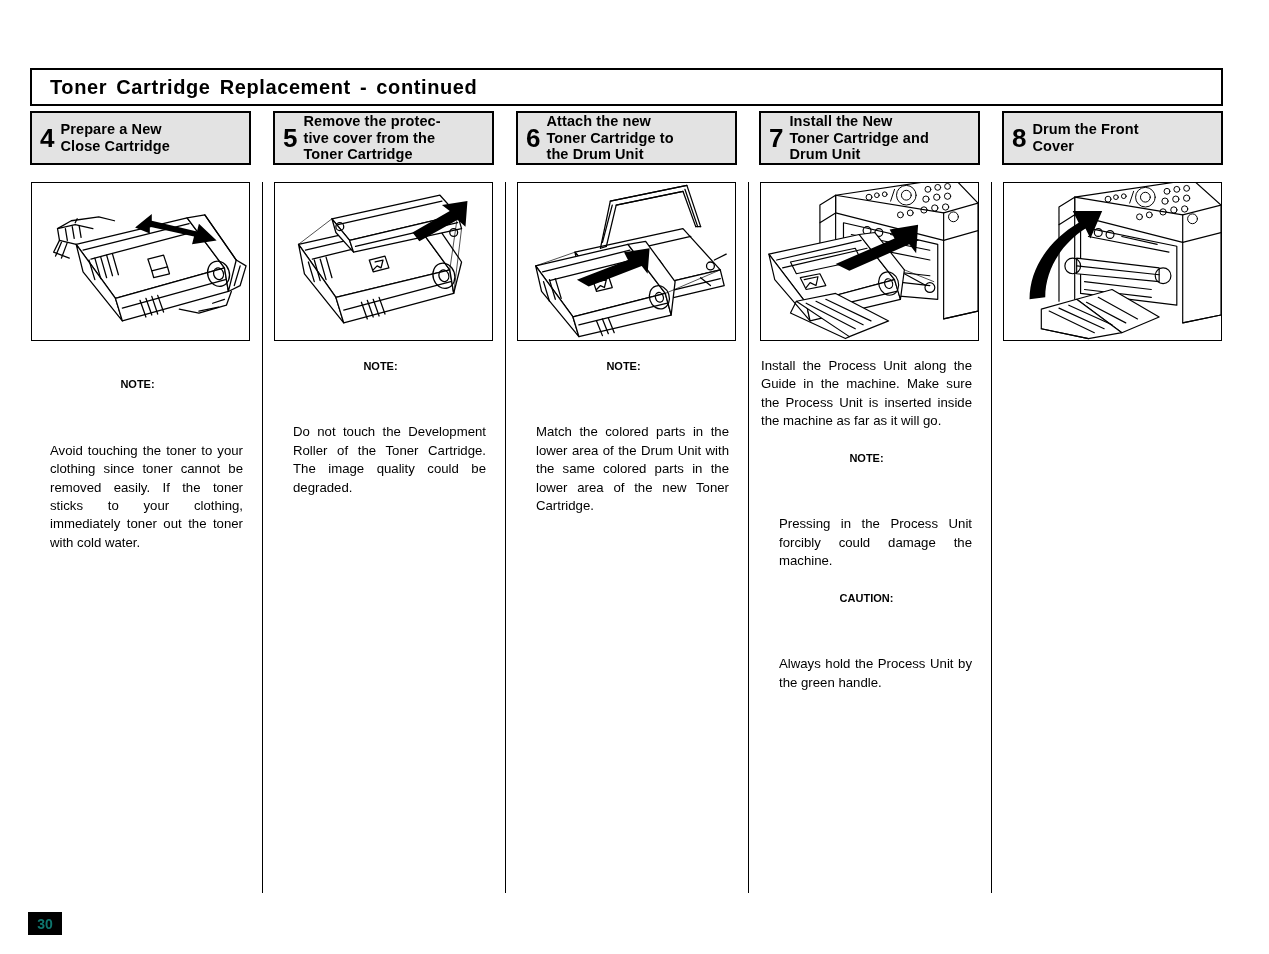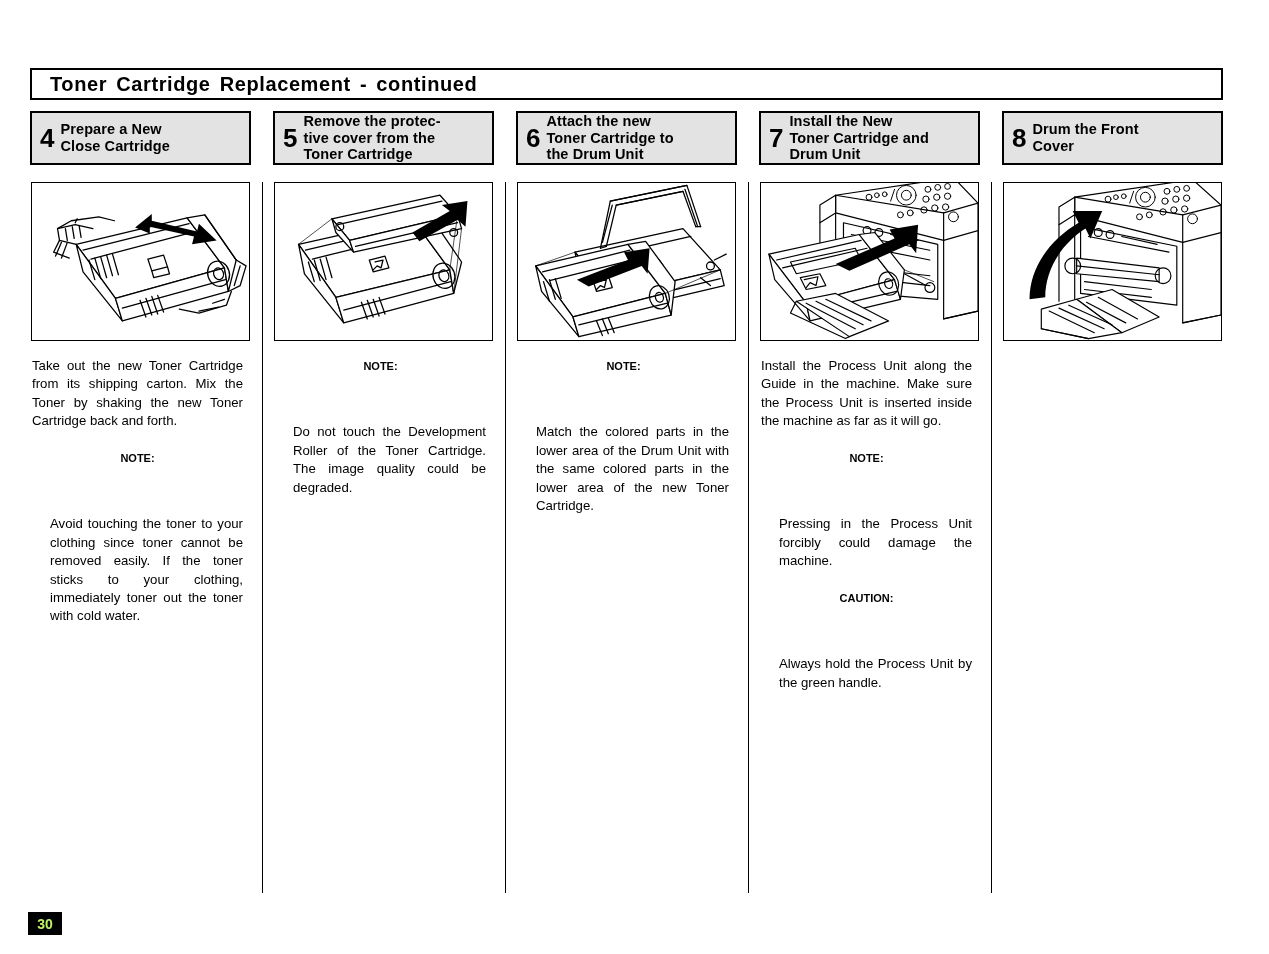--- a/index.html
+++ b/index.html
@@ -15,21 +15,21 @@
     color: #000000;
     overflow: hidden;
   }
 
   
   .page-title-bar {
     position: absolute;
     left: 30px;
     top: 68px;
     width: 1193px;
-    height: 32px;
+    height: 38px;
     border: 2px solid #000;
     box-sizing: border-box;
     background: #fff;
   }
   .page-title-text {
     position: absolute;
     left: 18px;
     top: 50%;
     transform: translateY(-50%);
     font-size: 20px;
@@ -133,21 +133,21 @@
   }
 
   
   .page-num-box {
     position: absolute;
     left: 28px;
     top: 912px;
     width: 34px;
     height: 23px;
     background: #000;
-    color: #bef264;
+    color: #0f766e;
     font-size: 14px;
     font-weight: bold;
     display: flex;
     align-items: center;
     justify-content: center;
   }
 </style>
 </head>
 <body>
 
@@ -216,21 +216,20 @@
           <path d="M190 126 L170 130"></path>
         </g>
 
         <g fill="#000">
           <path d="M105 45 L122 31 L122 38 L168 49 L170 41 L188 58 L163 62 L165 54 L120 44 L120 51 Z"></path>
         </g>
       </svg>
     </div>
 
     <div class="body-text">
-      <p class="para">Take out the new Toner Cartridge from its shipping carton. Mix the Toner by shaking the new Toner Cartridge back and forth.</p>
       <div class="gap"></div>
       <div class="note-head">NOTE:</div>
       <div class="note-body">Avoid touching the toner to your clothing since toner cannot be removed easily. If the toner sticks to your clothing, immediately toner out the toner with cold water.</div>
     </div>
   </div>
 
   <div class="col" style="left:243px; width:221px;">
     <div class="step-header">
       <div class="step-num">5</div>
       <div class="step-label">Remove the protec-

